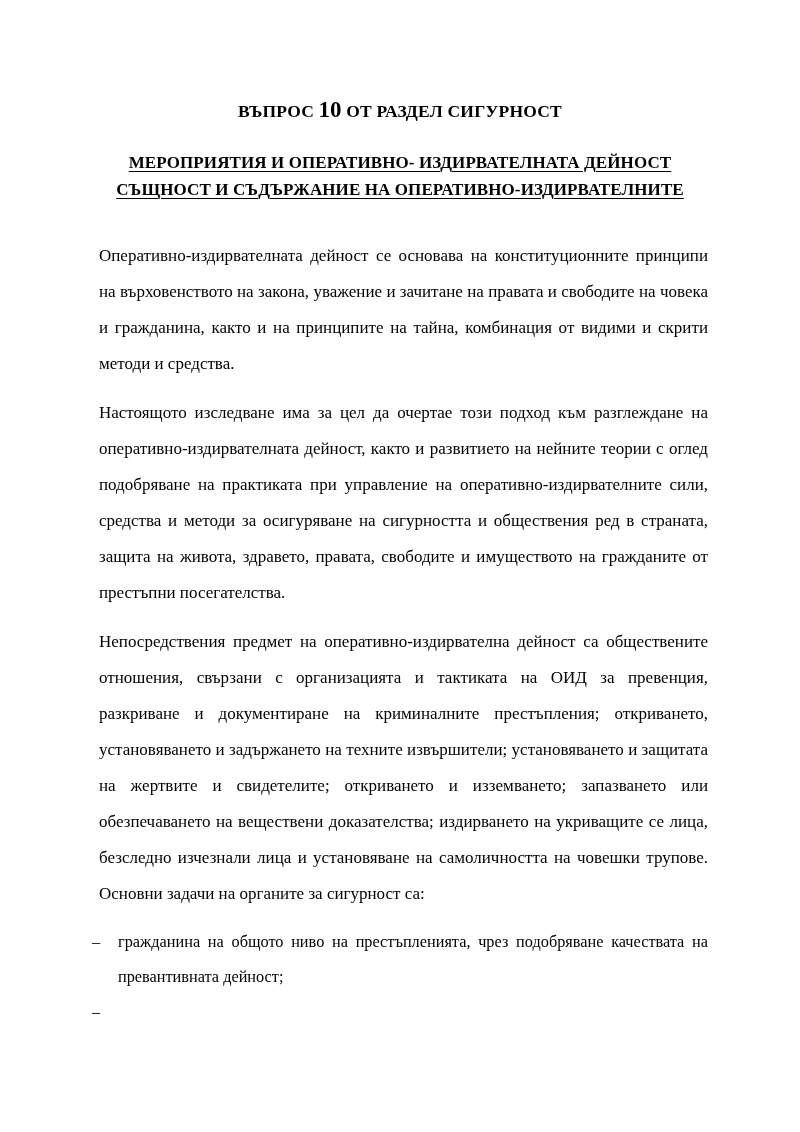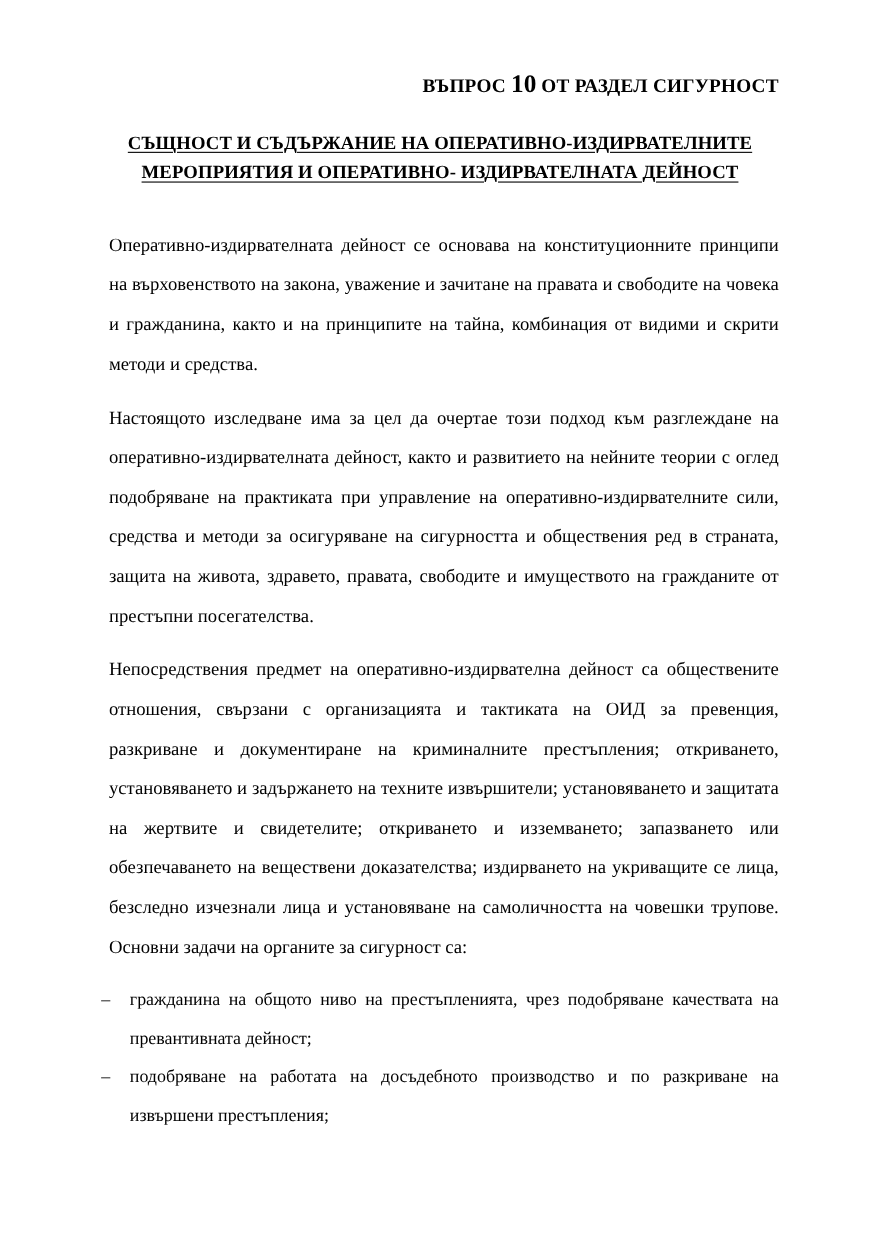--- a/index.html
+++ b/index.html
@@ -23,26 +23,26 @@
 
   .content {
     position: absolute;
     left: 92px;
     top: 0;
     width: 616px;
   }
 
   
   .doc-title {
-    text-align: right;
+    text-align: center;
     font-weight: bold;
     font-size: 17.5px;
     letter-spacing: 0.2px;
     margin: 0;
-    padding-top: 63px;
+    padding-top: 96px;
     line-height: 1.2;
     white-space: nowrap;
   }
   .doc-title .num {
     font-size: 23px;
     font-weight: bold;
     letter-spacing: 0px;
   }
   .doc-title .t-pre,
   .doc-title .t-post {
@@ -107,36 +107,35 @@
 </style>
 </head>
 <body>
 
 <div class="page">
   <div class="content">
 
     <h1 class="doc-title"><span class="t-pre">ВЪПРОС </span><span class="num">10</span><span class="t-post"> ОТ РАЗДЕЛ СИГУРНОСТ</span></h1>
 
     <h2 class="doc-subtitle">
+      <span class="sub-line">МЕРОПРИЯТИЯ И ОПЕРАТИВНО- ИЗДИРВАТЕЛНАТА ДЕЙНОСТ</span>
       <span class="sub-line">СЪЩНОСТ И СЪДЪРЖАНИЕ НА ОПЕРАТИВНО-ИЗДИРВАТЕЛНИТЕ</span>
-      <span class="sub-line">МЕРОПРИЯТИЯ И ОПЕРАТИВНО- ИЗДИРВАТЕЛНАТА ДЕЙНОСТ</span>
     </h2>
 
     <div class="body-block">
 
       <p class="para">Оперативно-издирвателната дейност се основава на конституционните принципи на върховенството на закона, уважение и зачитане на правата и свободите на човека и гражданина, както и на принципите на тайна, комбинация от видими и скрити методи и средства.</p>
       <p class="para">Настоящото изследване има за цел да очертае този подход към разглеждане на оперативно-издирвателната дейност, както и развитието на нейните теории с оглед подобряване на практиката при управление на оперативно-издирвателните сили, средства и методи за осигуряване на сигурността и обществения ред в страната, защита на живота, здравето, правата, свободите и имуществото на гражданите от престъпни посегателства.</p>
       <p class="para">Непосредствения предмет на оперативно-издирвателна дейност са обществените отношения, свързани с организацията и тактиката на ОИД за превенция, разкриване и документиране на криминалните престъпления; откриването, установяването и задържането на техните извършители; установяването и защитата на жертвите и свидетелите; откриването и изземването; запазването или обезпечаването на веществени доказателства; издирването на укриващите се лица, безследно изчезнали лица и установяване на самоличността на човешки трупове. Основни задачи на органите за сигурност са:</p>
 
       <ul class="dash-list">
         <li>
           <span class="dash">–</span>
           <span>гражданина на общото ниво на престъпленията, чрез подобряване качествата на превантивната дейност;</span>
         </li>
         <li>
           <span class="dash">–</span>
-          <span>подобряване на работата на досъдебното производство и по разкриване на извършени престъпления;</span>
         </li>
       </ul>
 
     </div>
   </div>
 </div>
 
 </body></html>

